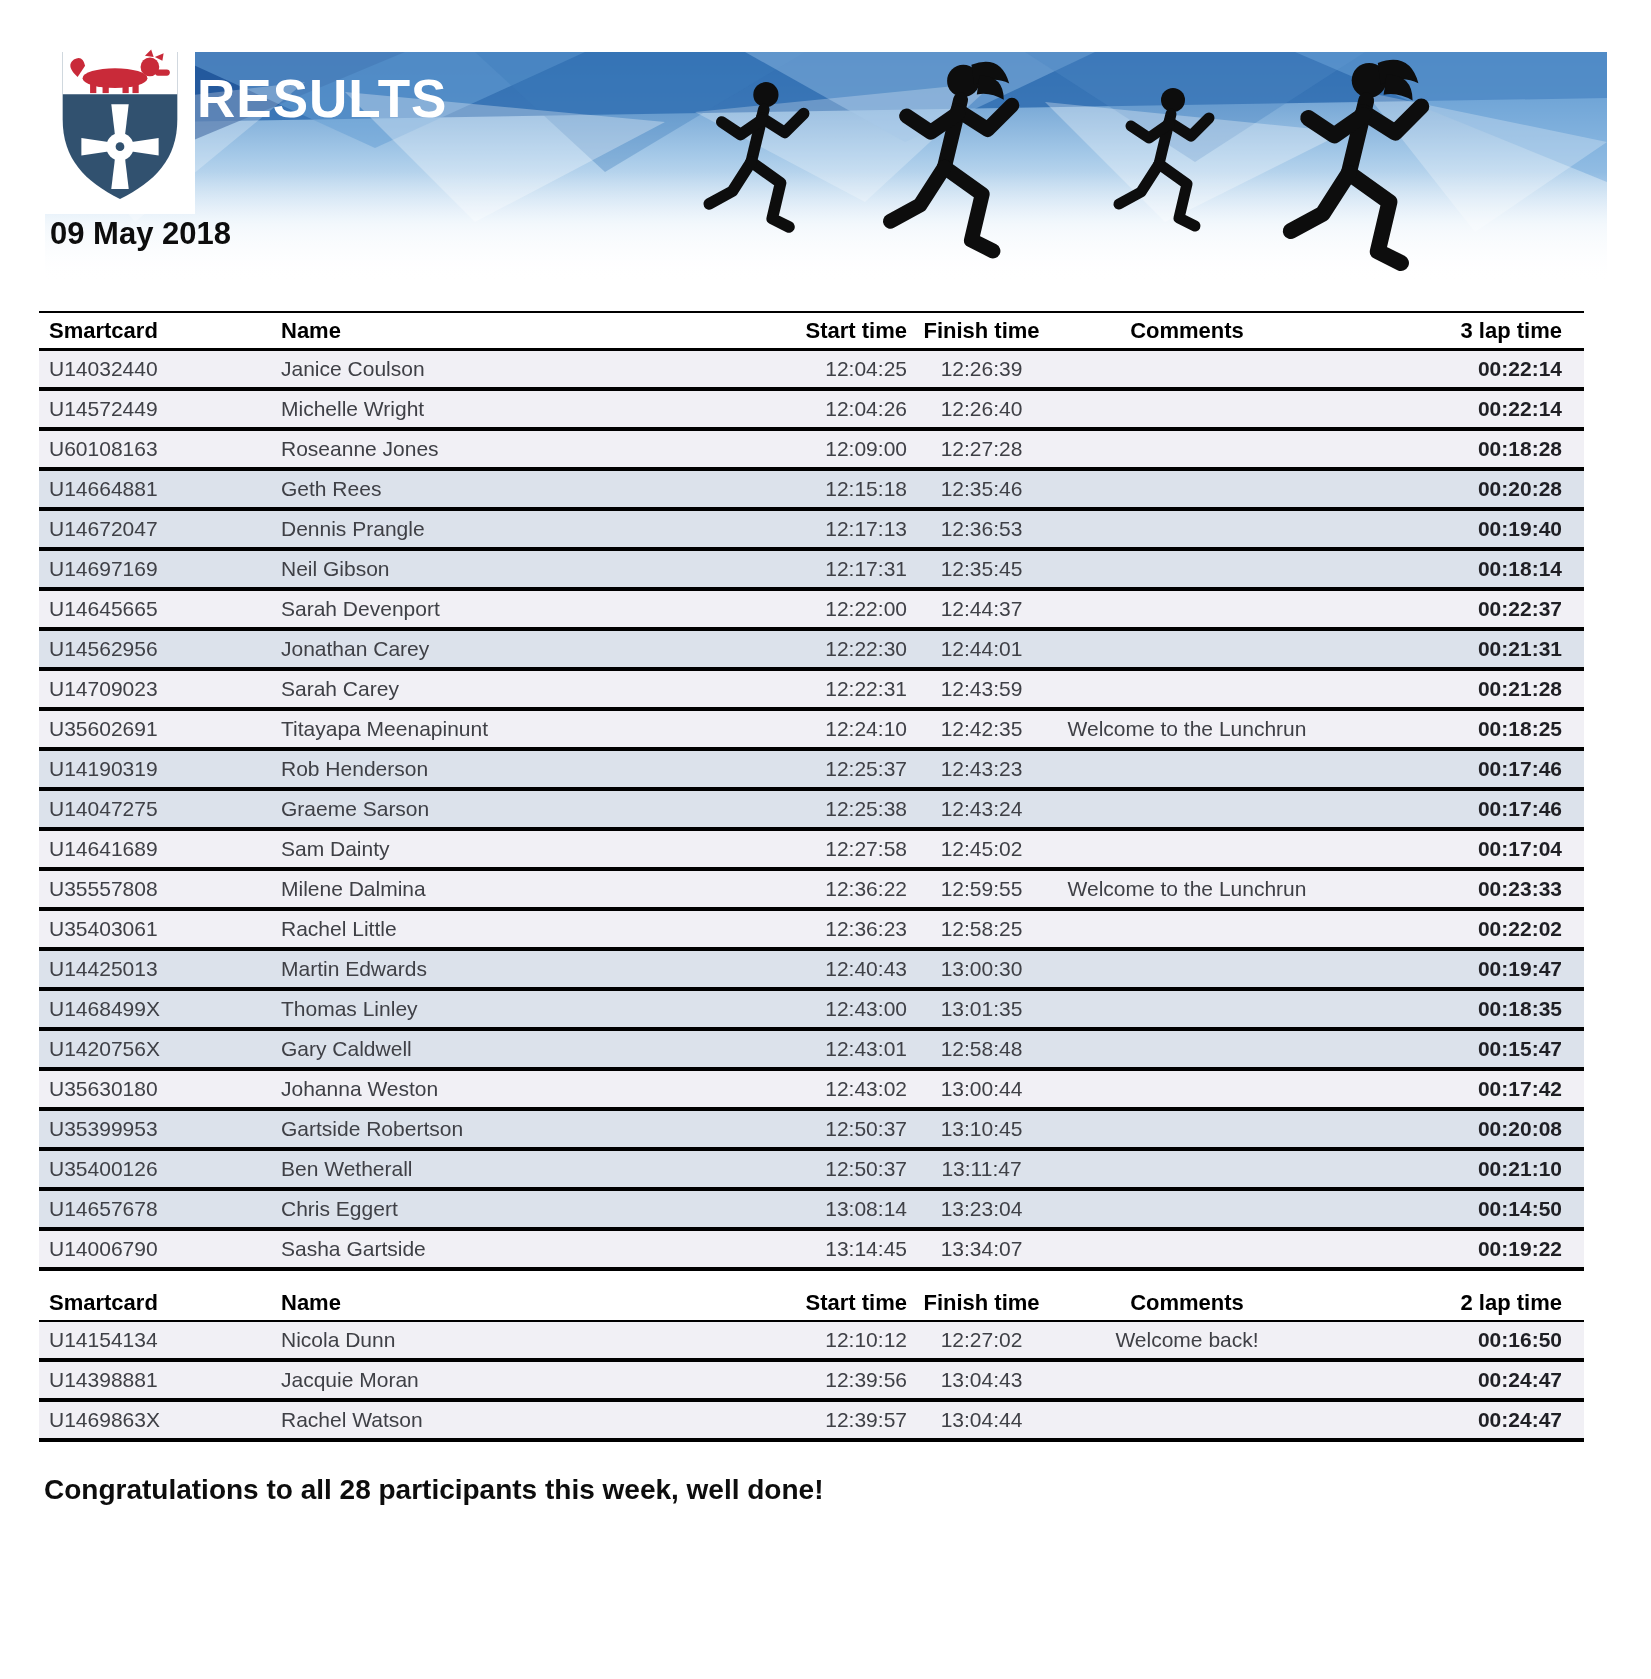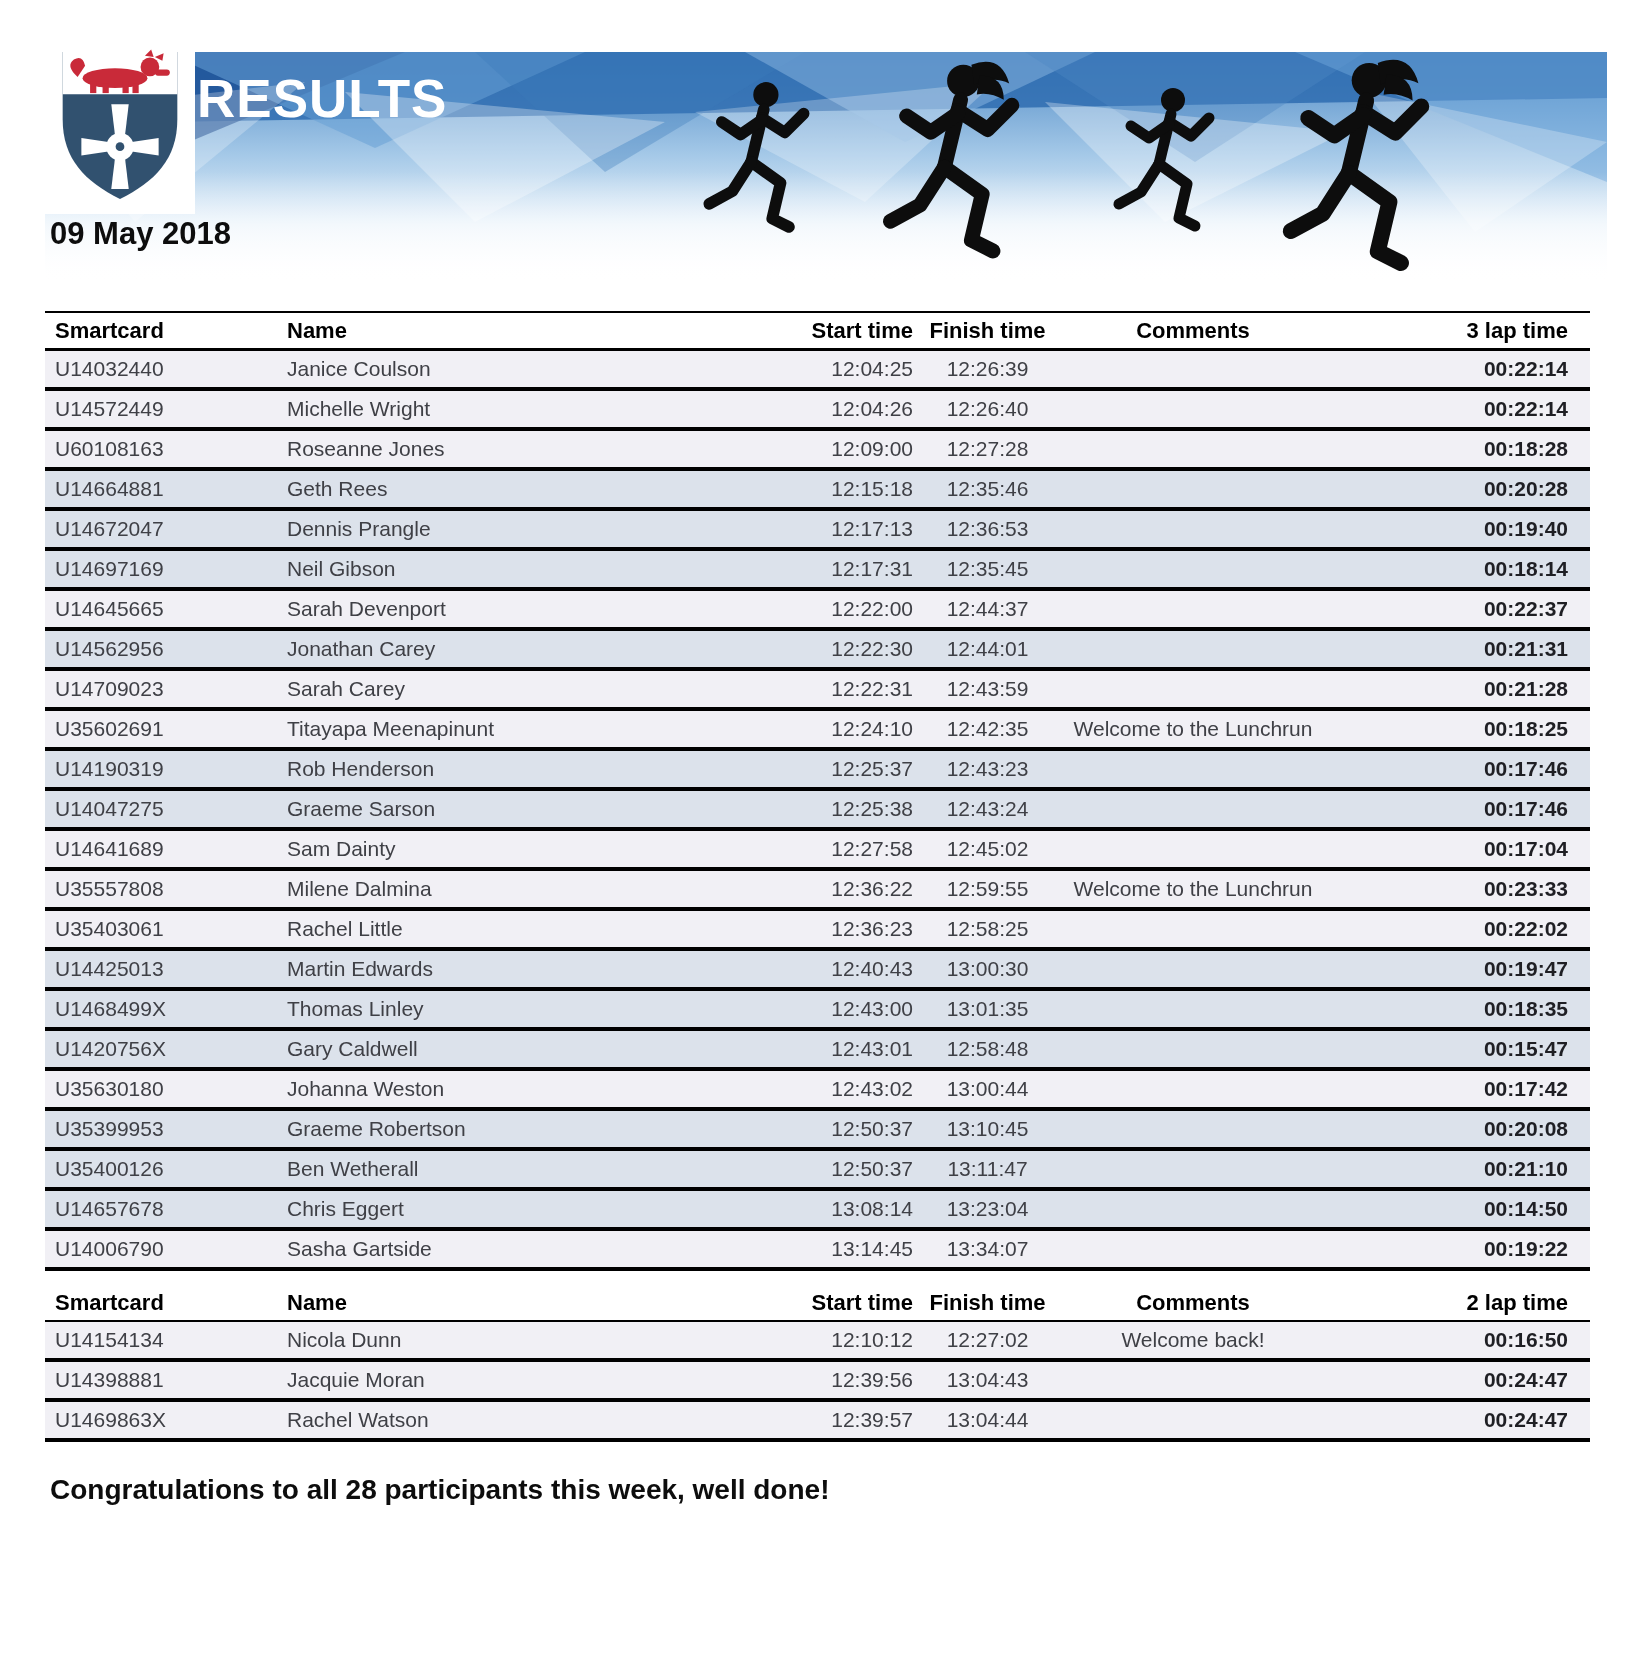--- a/index.html
+++ b/index.html
@@ -10,21 +10,21 @@
   
   .header{position:absolute;left:45px;top:42px;width:1562px;height:250px;}
   .banner-svg{position:absolute;left:0;top:10px;width:1562px;height:230px;display:block;}
   .runners-svg{position:absolute;left:600px;top:10px;width:960px;height:230px;display:block;}
   .crest{position:absolute;left:0;top:0;width:150px;height:172px;background:#ffffff;}
   .crest svg{display:block;width:150px;height:172px;}
   .results-title{position:absolute;left:152px;top:26px;font-size:53px;font-weight:bold;color:#ffffff;letter-spacing:1px;}
   .event-date{position:absolute;left:5px;top:174px;font-size:31px;font-weight:bold;color:#0d0d0d;}
 
   
-  .content{position:absolute;left:45px;top:311px;width:1597px;}
+  .content{position:absolute;left:39px;top:311px;width:1597px;}
   table{width:1545px;border-collapse:collapse;table-layout:fixed;}
   table.first{border-top:2px solid #000;}
   table.second{margin-top:14px;}
   thead th{font-size:22px;font-weight:bold;color:#000;height:33px;background:#fff;
            border-bottom:3px solid #000;vertical-align:middle;}
   table.second thead th{border-bottom:2px solid #000;}
   tbody td{font-size:21px;color:#3f4046;height:34px;border-bottom:4px solid #000;vertical-align:middle;
            white-space:nowrap;overflow:hidden;}
   tbody tr.plain  td{background:#f1f0f5;}
   tbody tr.shaded td{background:#dce2eb;}
@@ -304,21 +304,21 @@
           <tr class="plain">
             <td class="c0">U35630180</td>
             <td class="c1">Johanna Weston</td>
             <td class="c2">12:43:02</td>
             <td class="c3">13:00:44</td>
             <td class="c4"></td>
             <td class="c5">00:17:42</td>
           </tr>
           <tr class="shaded">
             <td class="c0">U35399953</td>
-            <td class="c1">Graeme Robertson</td>
+            <td class="c1">Gartside Robertson</td>
             <td class="c2">12:50:37</td>
             <td class="c3">13:10:45</td>
             <td class="c4"></td>
             <td class="c5">00:20:08</td>
           </tr>
           <tr class="shaded">
             <td class="c0">U35400126</td>
             <td class="c1">Ben Wetherall</td>
             <td class="c2">12:50:37</td>
             <td class="c3">13:11:47</td>

